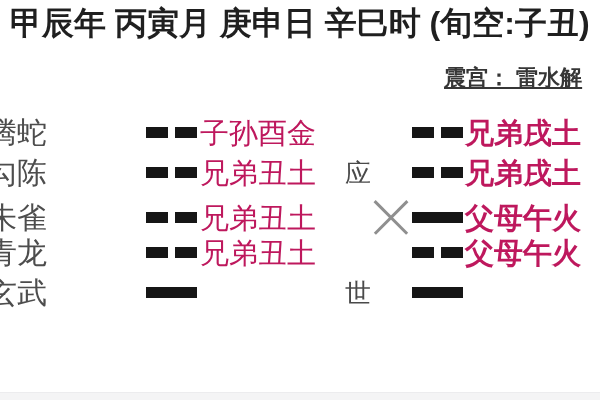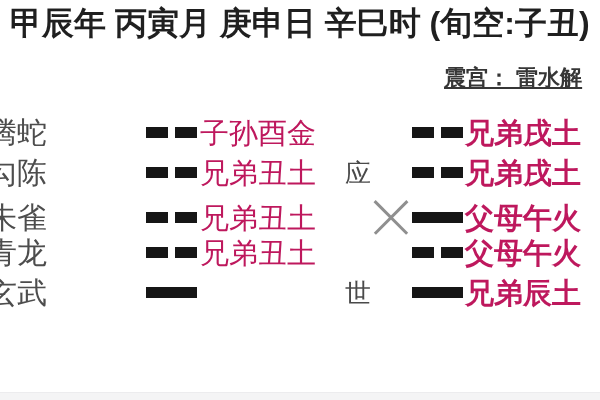--- a/index.html
+++ b/index.html
@@ -178,18 +178,17 @@
 
   <div class="row" style="top:273px">
     <span class="spirit">玄武</span>
     <span class="yao left-yao" data-line="solid"></span>
     <span class="marker">世</span>
     <span class="chg" data-change="">
       
       
     </span>
     <span class="yao right-yao" data-line="solid"></span>
-    <span class="yao-text right-text">兄弟辰土</span>
   </div>
 
 
   <div class="bottom-bar"></div>
 </div>
 
 </body></html>

